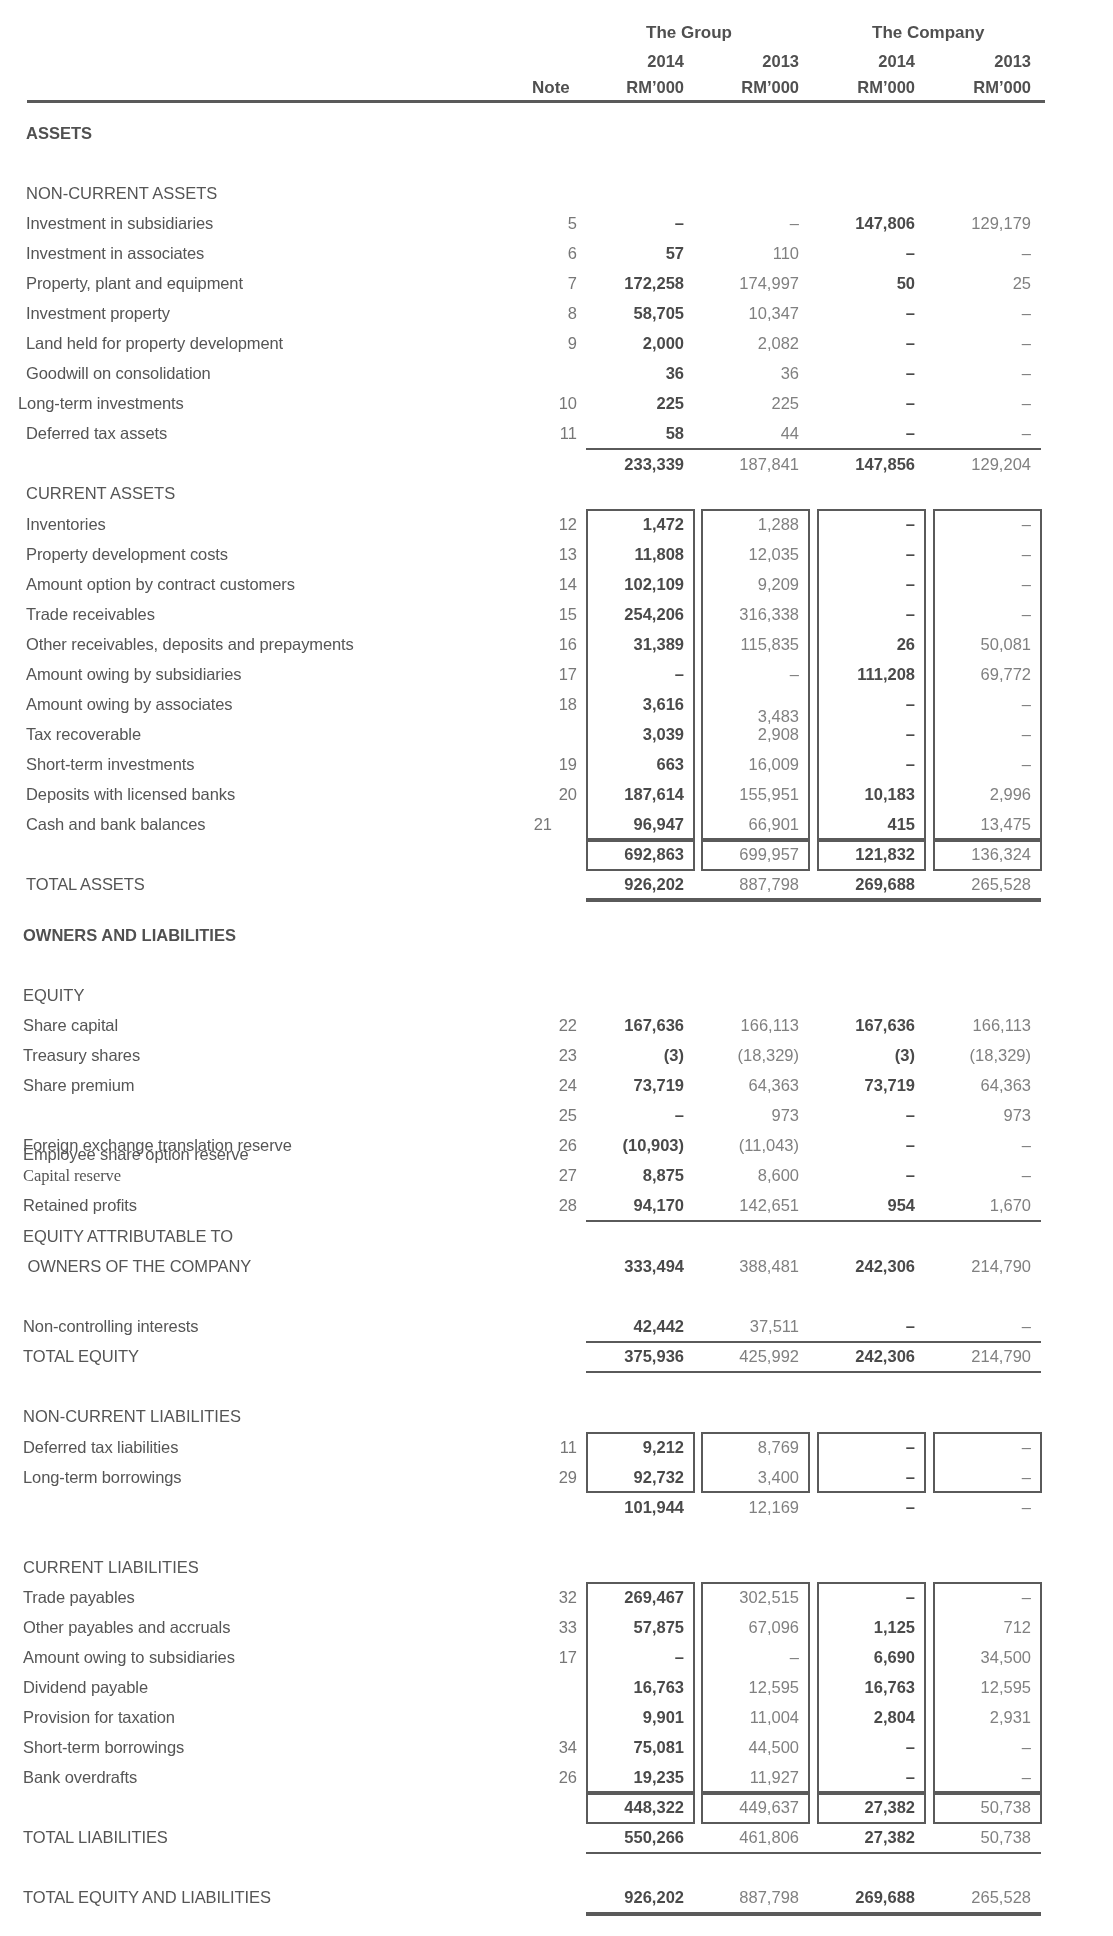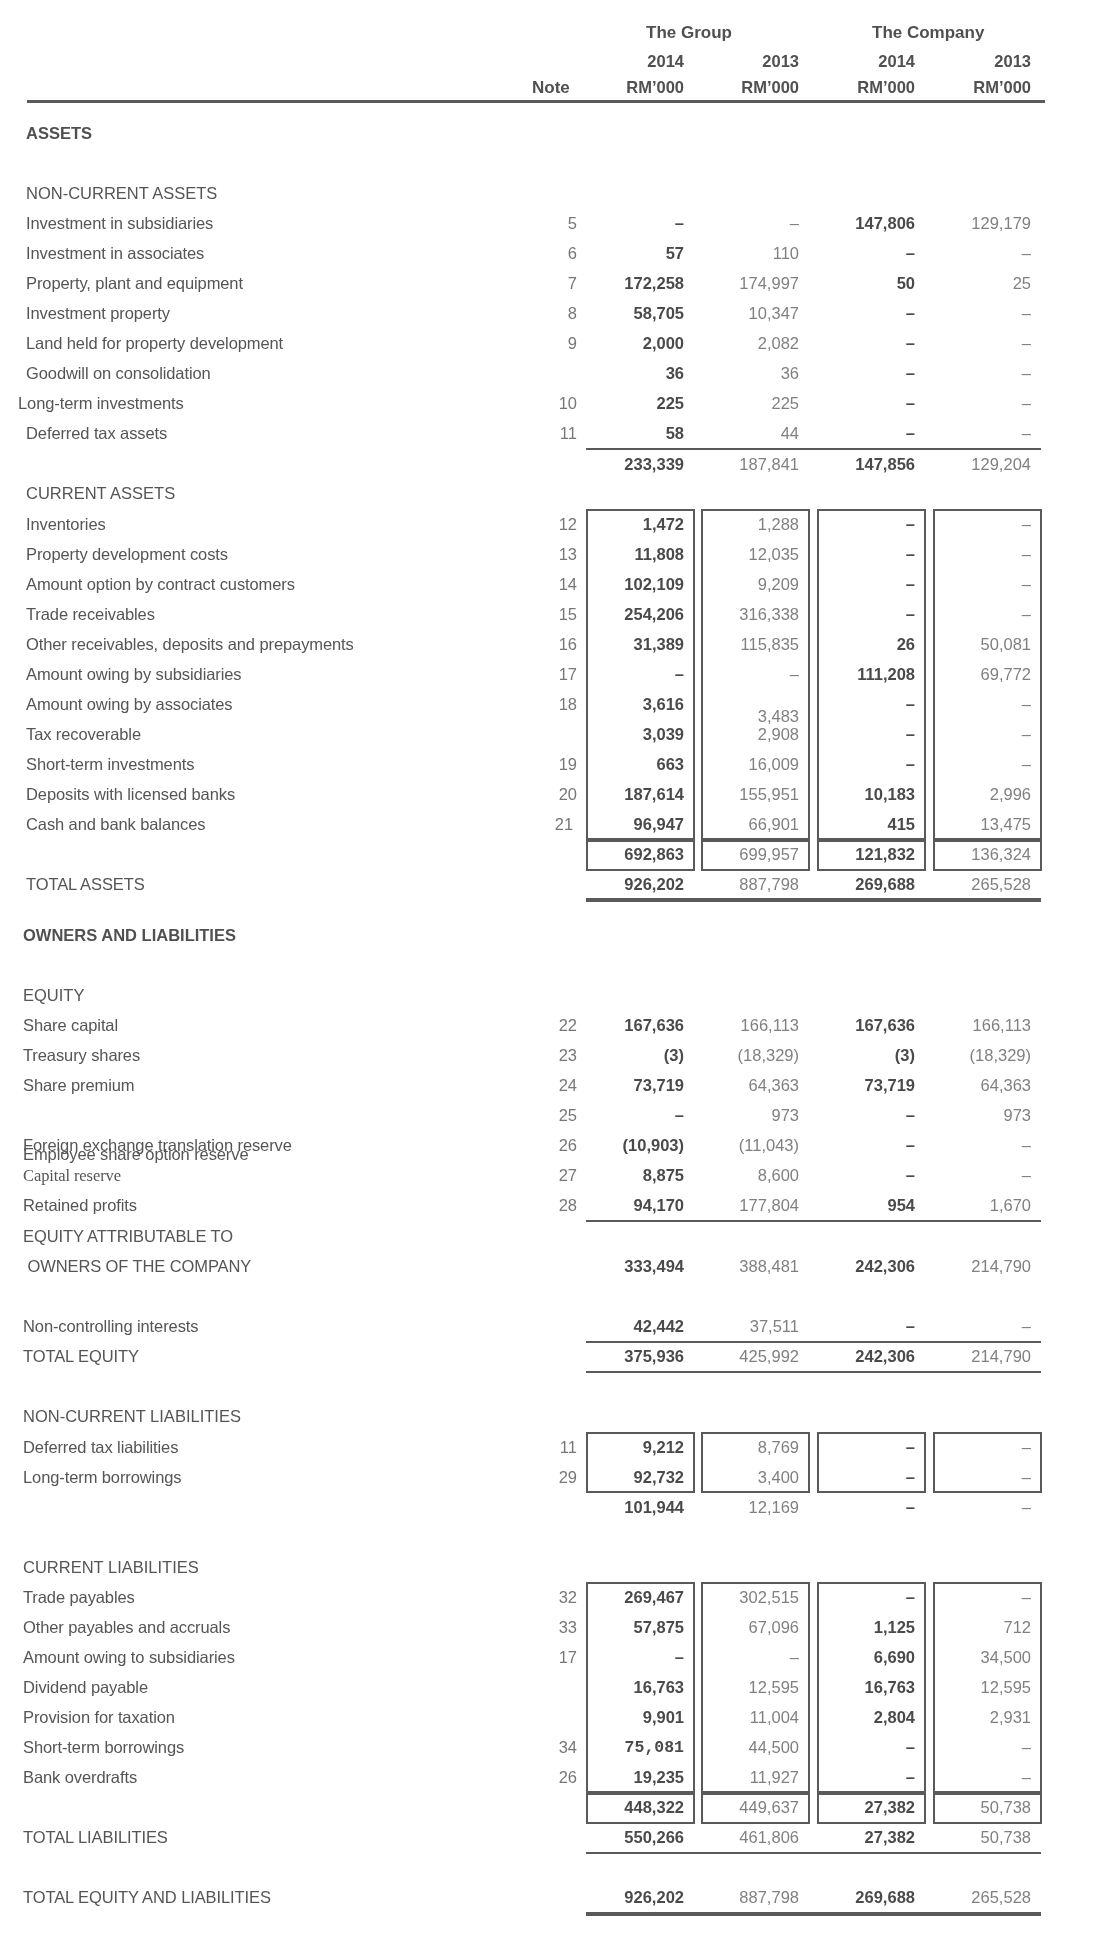--- a/index.html
+++ b/index.html
@@ -150,21 +150,21 @@
     <div class="abs num l" style="left: 689px; top: 755px;">16,009</div>
     <div class="abs num b" style="left: 805px; top: 755px;">–</div>
     <div class="abs num l" style="left: 921px; top: 755px;">–</div>
     <div class="abs lbl" style="left: 26px; top: 785px;">Deposits with licensed banks</div>
     <div class="abs note" style="left: 517px; top: 785px;">20</div>
     <div class="abs num b" style="left: 574px; top: 785px;">187,614</div>
     <div class="abs num l" style="left: 689px; top: 785px;">155,951</div>
     <div class="abs num b" style="left: 805px; top: 785px;">10,183</div>
     <div class="abs num l" style="left: 921px; top: 785px;">2,996</div>
     <div class="abs lbl" style="left: 26px; top: 815px;">Cash and bank balances</div>
-    <div class="abs note" style="left: 534px; top: 815px; text-align: center;">21</div>
+    <div class="abs note" style="left: 492px; top: 815px;">21</div>
     <div class="abs num b" style="left: 574px; top: 815px;">96,947</div>
     <div class="abs num l" style="left: 689px; top: 815px;">66,901</div>
     <div class="abs num b" style="left: 805px; top: 815px;">415</div>
     <div class="abs num l" style="left: 921px; top: 815px;">13,475</div>
     <div class="abs num b" style="left: 574px; top: 845px;">692,863</div>
     <div class="abs num l" style="left: 689px; top: 845px;">699,957</div>
     <div class="abs num b" style="left: 805px; top: 845px;">121,832</div>
     <div class="abs num l" style="left: 921px; top: 845px;">136,324</div>
     <div class="abs lbl" style="left: 26px; top: 875px;">TOTAL ASSETS</div>
     <div class="abs num b" style="left: 574px; top: 875px;">926,202</div>
@@ -206,21 +206,21 @@
     <div class="abs num l" style="left: 921px; top: 1136px;">–</div>
     <div class="abs lbl" style="left: 23px; top: 1166px; font-family: Liberation Serif, serif;">Capital reserve</div>
     <div class="abs note" style="left: 517px; top: 1166px;">27</div>
     <div class="abs num b" style="left: 574px; top: 1166px;">8,875</div>
     <div class="abs num l" style="left: 689px; top: 1166px;">8,600</div>
     <div class="abs num b" style="left: 805px; top: 1166px;">–</div>
     <div class="abs num l" style="left: 921px; top: 1166px;">–</div>
     <div class="abs lbl" style="left: 23px; top: 1196px;">Retained profits</div>
     <div class="abs note" style="left: 517px; top: 1196px;">28</div>
     <div class="abs num b" style="left: 574px; top: 1196px;">94,170</div>
-    <div class="abs num l" style="left: 689px; top: 1196px;">177,804</div>
+    <div class="abs num l" style="left: 689px; top: 1196px;">142,651</div>
     <div class="abs num b" style="left: 805px; top: 1196px;">954</div>
     <div class="abs num l" style="left: 921px; top: 1196px;">1,670</div>
     <div class="hline" style="left: 586px; width: 455px; top: 1220px;"></div>
     <div class="abs lbl" style="left: 23px; top: 1227px;">EQUITY ATTRIBUTABLE TO</div>
     <div class="abs lbl" style="left: 23px; top: 1257px; white-space: pre;"> OWNERS OF THE COMPANY</div>
     <div class="abs num b" style="left: 574px; top: 1257px;">333,494</div>
     <div class="abs num l" style="left: 689px; top: 1257px;">388,481</div>
     <div class="abs num b" style="left: 805px; top: 1257px;">242,306</div>
     <div class="abs num l" style="left: 921px; top: 1257px;">214,790</div>
     <div class="abs lbl" style="left: 23px; top: 1317px;">Non-controlling interests</div>
@@ -288,21 +288,21 @@
     <div class="abs num l" style="left: 689px; top: 1678px;">12,595</div>
     <div class="abs num b" style="left: 805px; top: 1678px;">16,763</div>
     <div class="abs num l" style="left: 921px; top: 1678px;">12,595</div>
     <div class="abs lbl" style="left: 23px; top: 1708px;">Provision for taxation</div>
     <div class="abs num b" style="left: 574px; top: 1708px;">9,901</div>
     <div class="abs num l" style="left: 689px; top: 1708px;">11,004</div>
     <div class="abs num b" style="left: 805px; top: 1708px;">2,804</div>
     <div class="abs num l" style="left: 921px; top: 1708px;">2,931</div>
     <div class="abs lbl" style="left: 23px; top: 1738px;">Short-term borrowings</div>
     <div class="abs note" style="left: 517px; top: 1738px;">34</div>
-    <div class="abs num b" style="left: 574px; top: 1738px; font-family: Liberation Mono, monospace;">75,081</div>
+    <div class="abs num b" style="left: 574px; top: 1738px;">75,081</div>
     <div class="abs num l" style="left: 689px; top: 1738px;">44,500</div>
     <div class="abs num b" style="left: 805px; top: 1738px;">–</div>
     <div class="abs num l" style="left: 921px; top: 1738px;">–</div>
     <div class="abs lbl" style="left: 23px; top: 1768px;">Bank overdrafts</div>
     <div class="abs note" style="left: 517px; top: 1768px;">26</div>
     <div class="abs num b" style="left: 574px; top: 1768px;">19,235</div>
     <div class="abs num l" style="left: 689px; top: 1768px;">11,927</div>
     <div class="abs num b" style="left: 805px; top: 1768px;">–</div>
     <div class="abs num l" style="left: 921px; top: 1768px;">–</div>
     <div class="abs num b" style="left: 574px; top: 1798px;">448,322</div>

